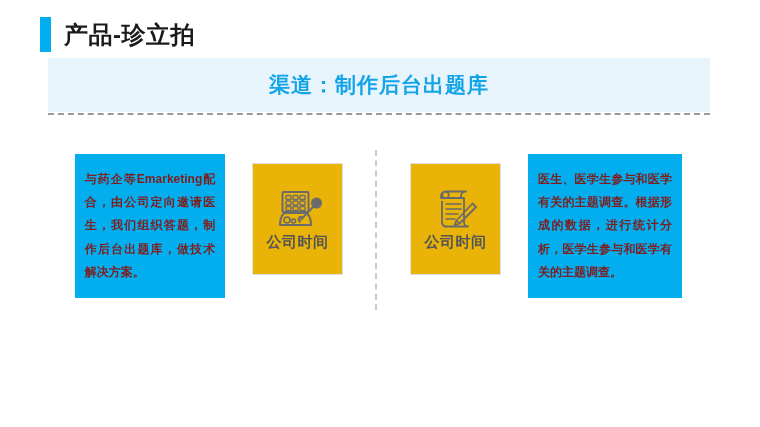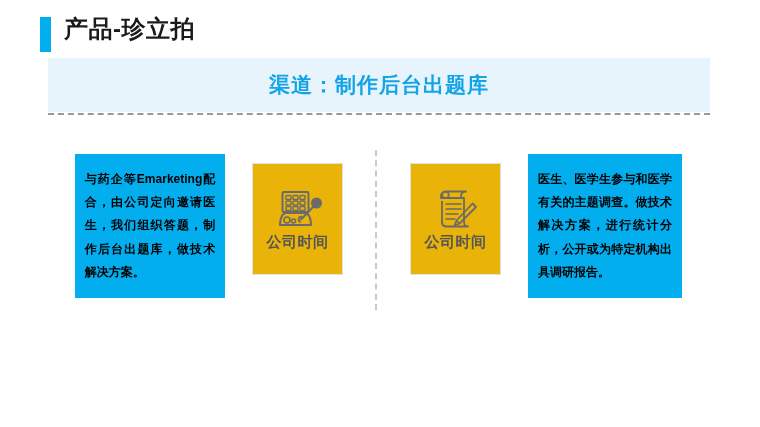--- a/index.html
+++ b/index.html
@@ -8,21 +8,21 @@
     background:#ffffff;
     font-family:"Liberation Sans","DejaVu Sans",sans-serif;
     overflow:hidden;
     position:relative;
   }
   .slide{position:absolute;inset:0;}
 
   
   .title-row{
     position:absolute;left:40px;top:17px;
-    display:flex;align-items:flex-start;
+    display:flex;align-items:center;
   }
   .title-bar{
     width:11px;height:35px;background:#00AEEF;
     flex:0 0 auto;
   }
   .title-text{
     margin-left:13px;
     font-size:24px;font-weight:bold;color:#1a1a1a;
     letter-spacing:0.5px;line-height:1;
     white-space:nowrap;
@@ -47,21 +47,21 @@
   
   .content{position:absolute;left:0;top:0;width:760px;height:427px;}
 
   .blue-card{
     position:absolute;
     background:#03AEEF;
     box-sizing:border-box;
     display:flex;align-items:center;justify-content:center;
   }
   .blue-card .body{
-    color:#000000;font-weight:bold;font-size:12px;
+    color:#7f1d1d;font-weight:bold;font-size:12px;
     line-height:1.95;text-align:justify;
     width:87%;
   }
   #card-left{left:75px;top:154px;width:150px;height:144px;}
   #card-right{left:528px;top:154px;width:154px;height:144px;}
 
   .gray-card{
     position:absolute;
     background:#eab308;
     border:1px solid #E0E0E0;
@@ -157,17 +157,17 @@
           <line x1="15" y1="30" x2="24" y2="30" stroke="#6b6b6b" stroke-width="1.6" stroke-linecap="round"></line>
 
           <path d="M41.5 14.5 L45 18 L28.5 34.5 L23.5 36.5 L25.5 31.5 Z" stroke="#6b6b6b" stroke-width="1.8" stroke-linejoin="round" fill="none"></path>
           <line x1="25.8" y1="31.8" x2="28.2" y2="34.2" stroke="#6b6b6b" stroke-width="1.5"></line>
         </svg>
       </div>
       <div class="caption">公司时间</div>
     </div>
 
     <div class="blue-card" id="card-right">
-      <div class="body">医生、医学生参与和医学有关的主题调查。做技术解决方案，进行统计分析，公开或为特定机构出具调研报告。</div>
+      <div class="body">医生、医学生参与和医学有关的主题调查。根据形成的数据，进行统计分析，医学生参与和医学有关的主题调查。</div>
     </div>
 
   </div>
 </div>
 
 </body></html>

